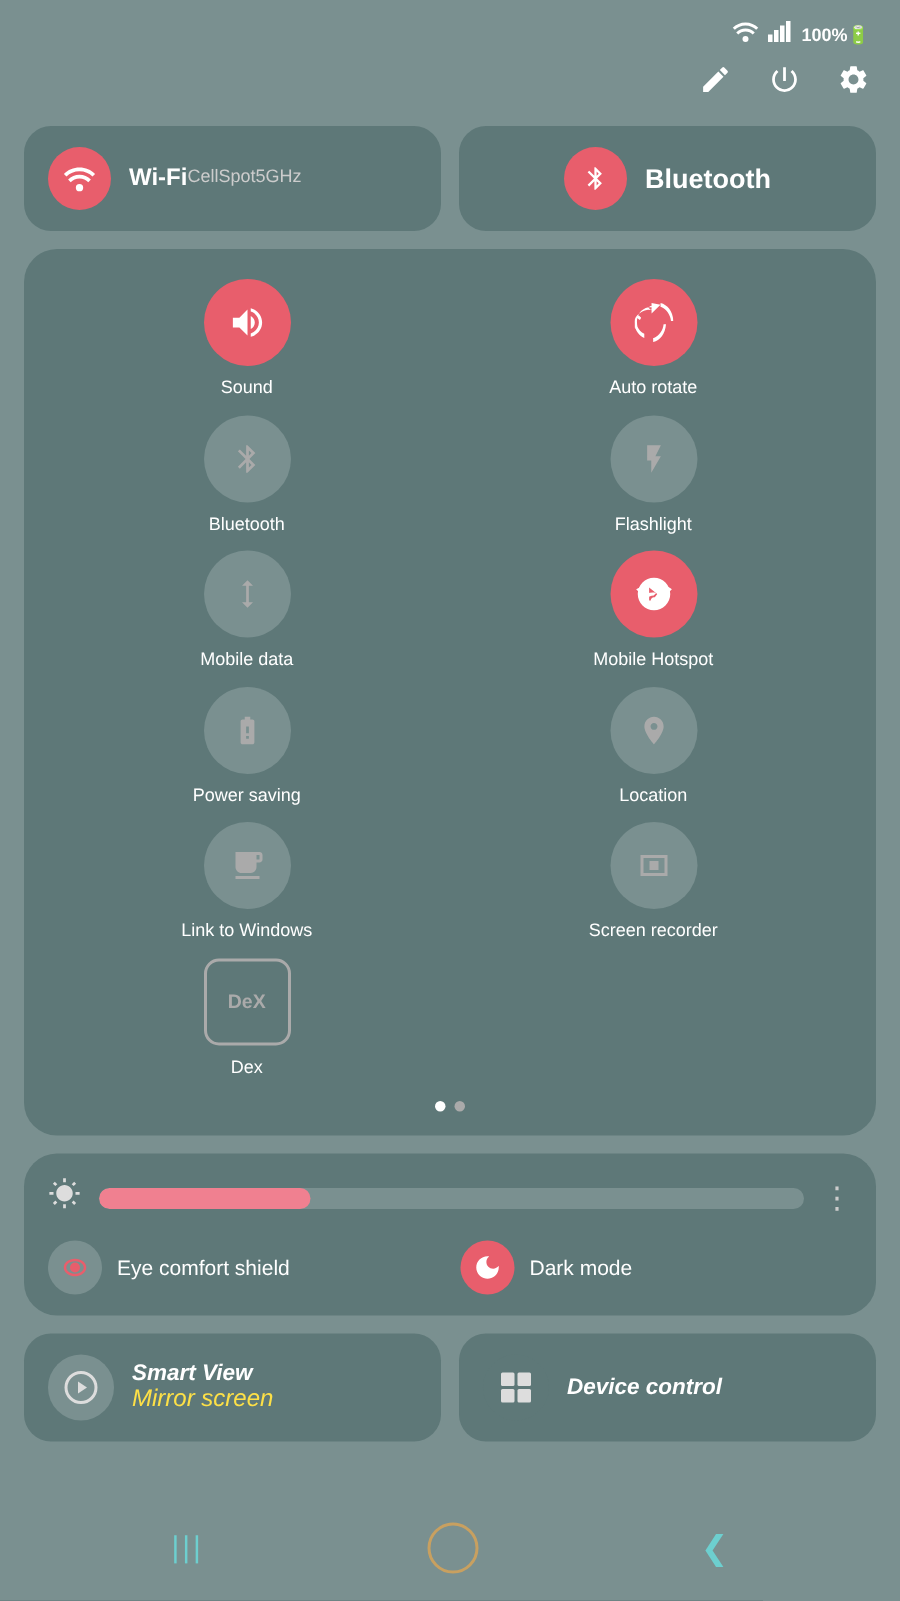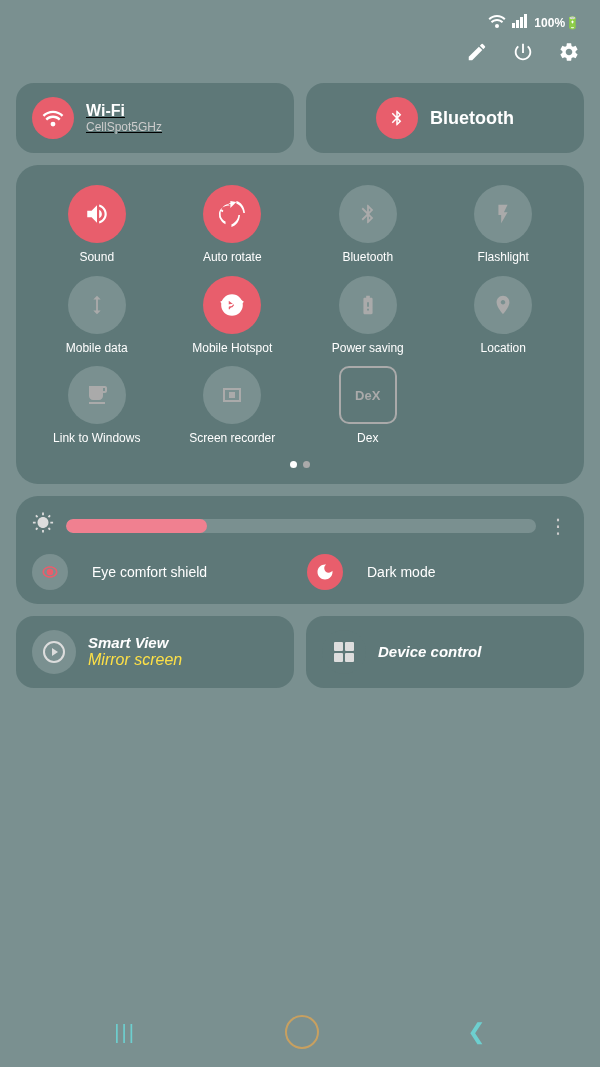--- a/index.html
+++ b/index.html
@@ -67,22 +67,20 @@
       background: #e85e6c;
       display: flex;
       align-items: center;
       justify-content: center;
       font-size: 20px;
       color: white;
       flex-shrink: 0;
     }
     .quick-toggle-text {
       display: flex;
-      flex-direction: column;
-      text-decoration: underline;
     }
     .quick-toggle-title {
       color: white;
       font-size: 16px;
       font-weight: 600;
     }
     .quick-toggle-sub {
       color: #ccc;
       font-size: 12px;
     }
@@ -95,21 +93,21 @@
 
     
     .shortcuts-panel {
       background: #5e7878;
       border-radius: 22px;
       margin: 0 16px 12px;
       padding: 20px 16px 16px;
     }
     .shortcuts-grid {
       display: grid;
-      grid-template-columns: repeat(4, 1fr);
+      grid-template-columns: repeat(2, 1fr);
       gap: 10px 6px;
     }
     .shortcut-item {
       display: flex;
       flex-direction: column;
       align-items: center;
       gap: 7px;
       cursor: pointer;
     }
     .shortcut-icon-wrap {
@@ -191,21 +189,21 @@
     }
     .comfort-row {
       display: flex;
       align-items: center;
       margin-top: 14px;
       gap: 14px;
     }
     .comfort-item {
       display: flex;
       align-items: center;
-      gap: 24px;
+      gap: 10px;
       flex: 1;
     }
     .comfort-icon {
       width: 36px;
       height: 36px;
       border-radius: 50%;
       background: #7a9090;
       display: flex;
       align-items: center;
       justify-content: center;

